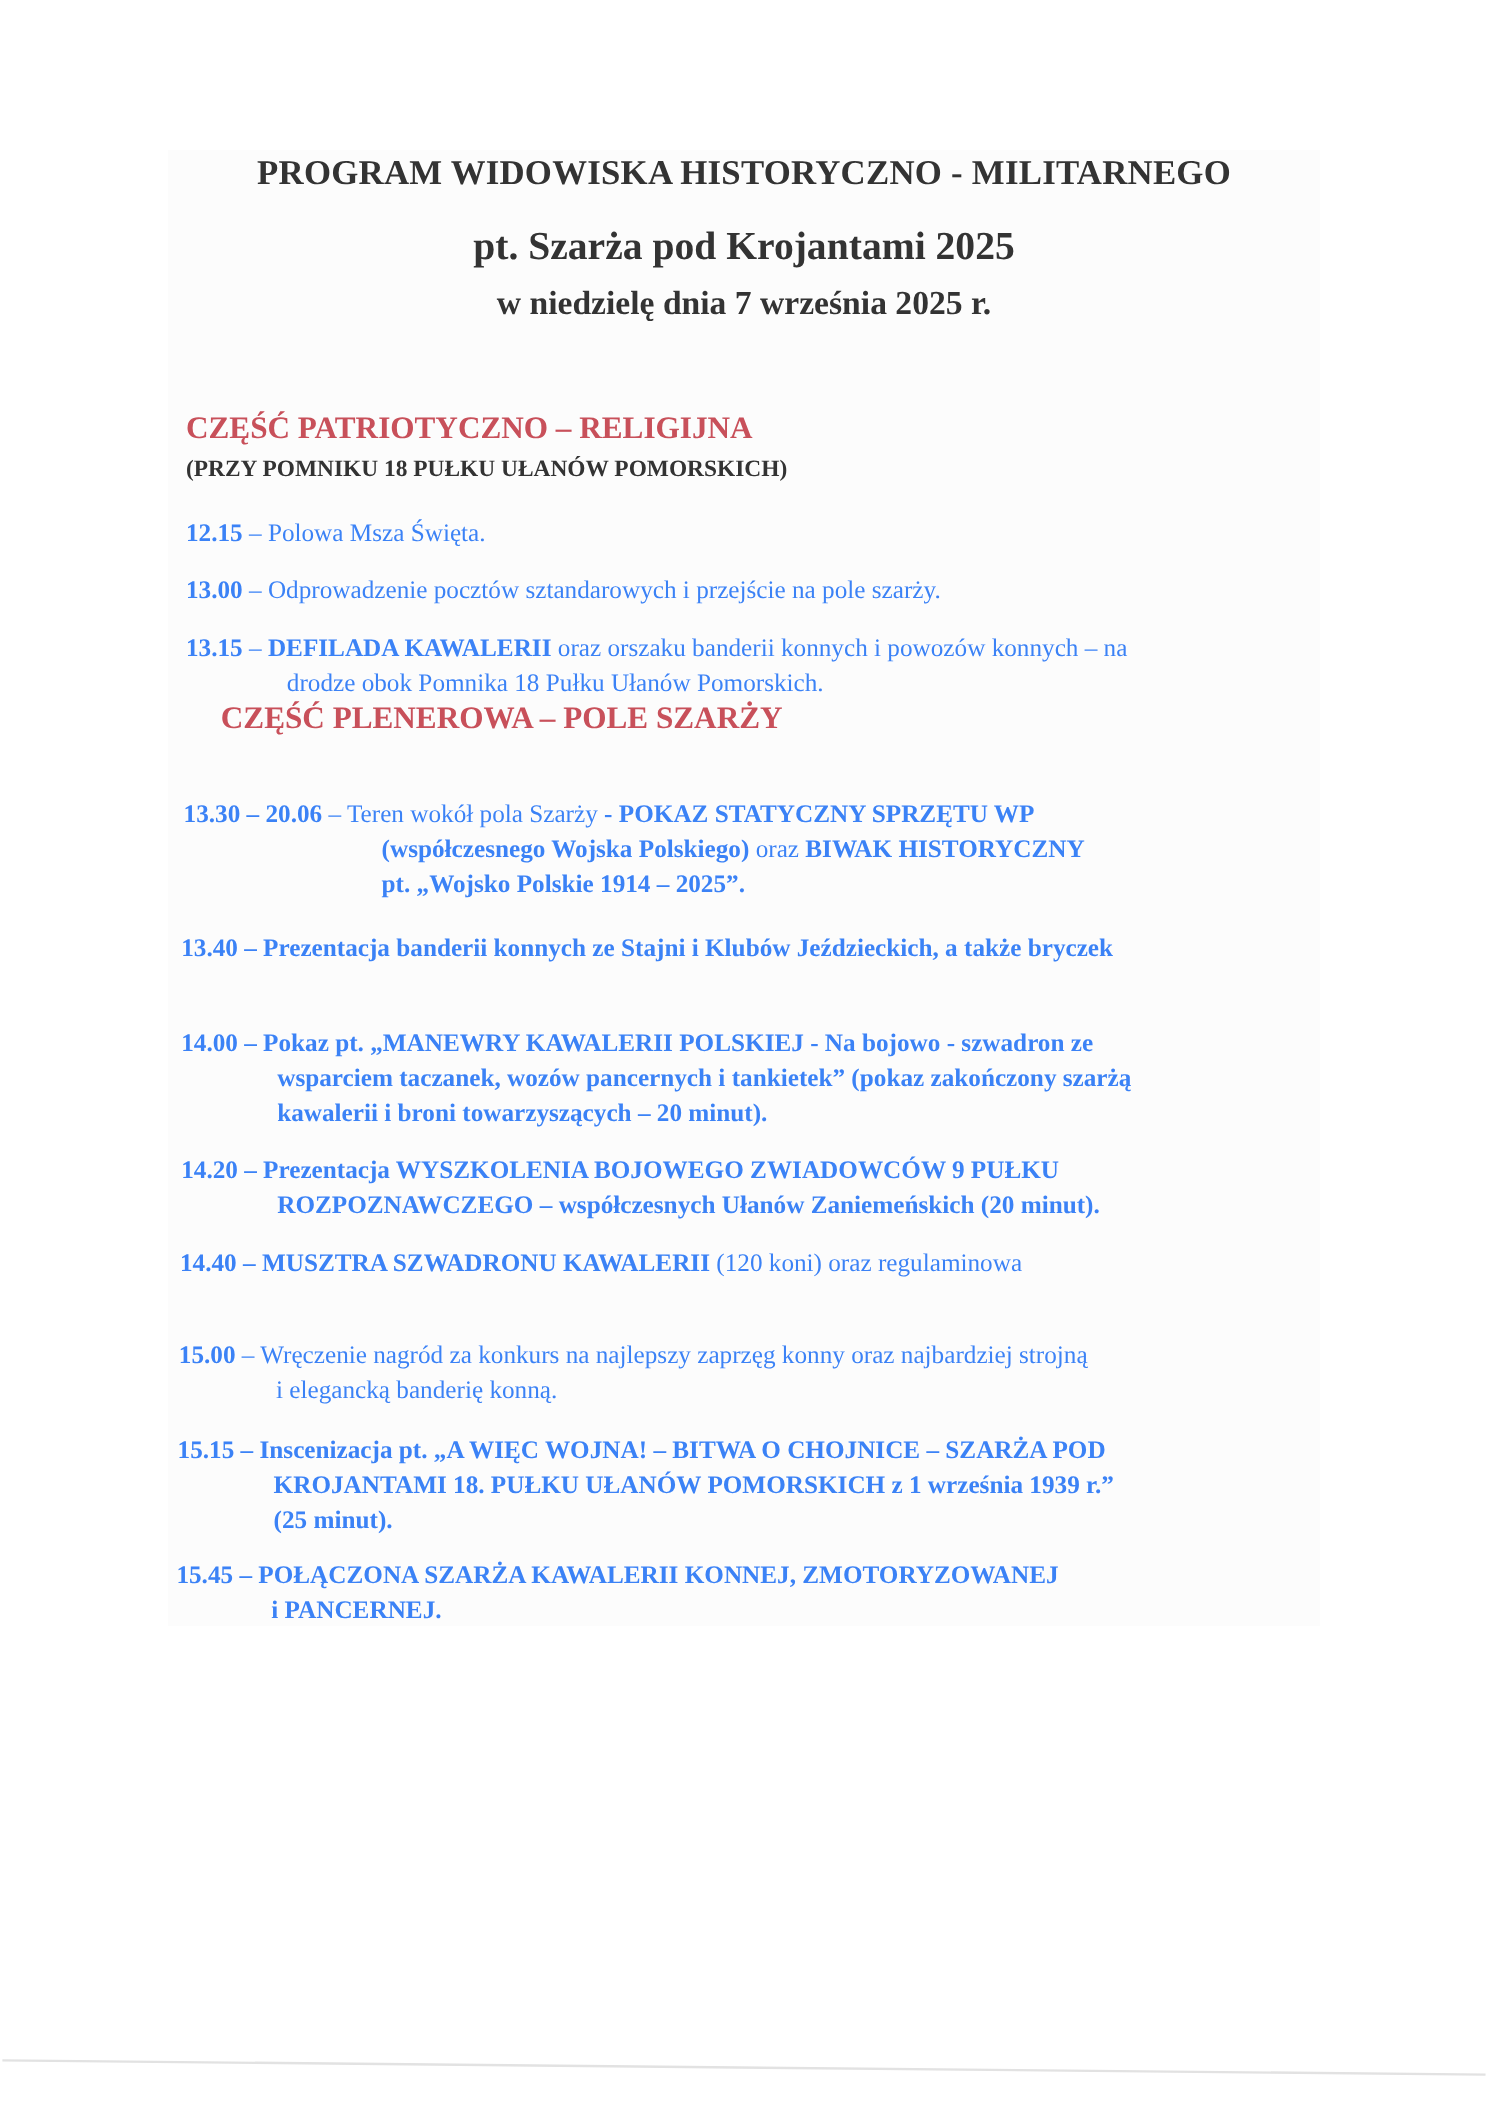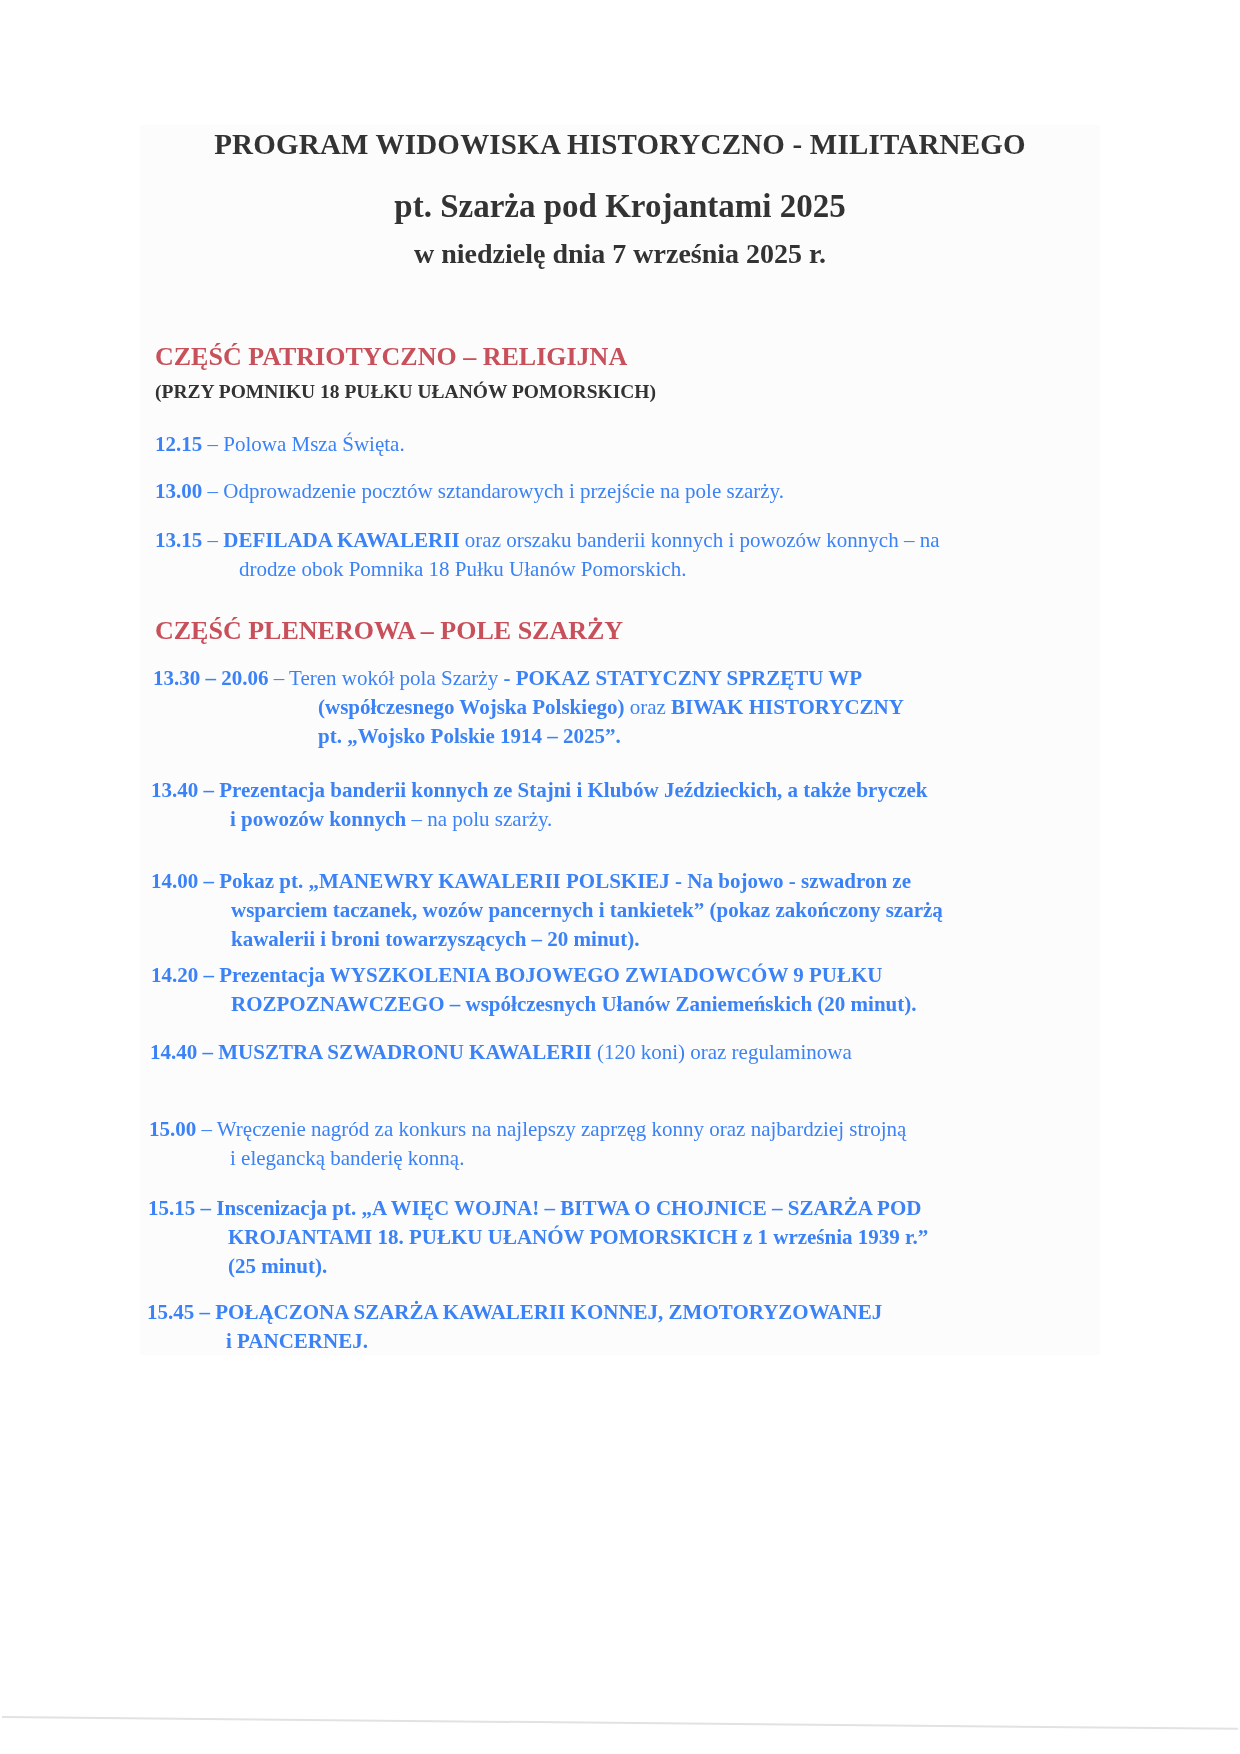--- a/index.html
+++ b/index.html
@@ -35,43 +35,42 @@
 <div class="page-tint"></div>
 
 <div class="content">
   <div class="title-block t1">PROGRAM WIDOWISKA HISTORYCZNO - MILITARNEGO</div>
   <div class="title-block t2">pt. Szarża pod Krojantami 2025</div>
   <div class="title-block t3">w niedzielę dnia 7 września 2025 r.</div>
 
   <div class="section-heading" style="top:342px;">CZĘŚĆ PATRIOTYCZNO – RELIGIJNA</div>
   <div class="section-sub" style="top:381px;">(PRZY POMNIKU 18 PUŁKU UŁANÓW POMORSKICH)</div>
 
-  <div class="section-heading" style="top:616px;">CZĘŚĆ PLENEROWA – POLE SZARŻY</div>
+  <div class="section-heading" style="top:584px;margin-left:29px;">CZĘŚĆ PLENEROWA – POLE SZARŻY</div>
 
   <div class="item" style="left:155px; top:430px;">
       <div><span class="time">12.15</span><span class="n"> – Polowa Msza Święta.</span></div>
     </div>
   <div class="item" style="left:155px; top:477px;">
       <div><span class="time">13.00</span><span class="n"> – Odprowadzenie pocztów sztandarowych i przejście na pole szarży.</span></div>
     </div>
   <div class="item" style="left:155px; top:526px;">
       <div><span class="time">13.15</span><span class="n"> – </span><span class="b">DEFILADA KAWALERII</span><span class="n"> oraz orszaku banderii konnych i powozów konnych – na</span></div>
       <div style="padding-left: 84px;"><span class="n">drodze obok Pomnika 18 Pułku Ułanów Pomorskich.</span></div>
     </div>
 
   <div class="item" style="left:153px; top:664px;">
       <div><span class="time">13.30 – 20.06</span><span class="n"> – Teren wokół pola Szarży </span><span class="b">- POKAZ STATYCZNY SPRZĘTU WP</span></div>
       <div style="padding-left: 165px;"><span class="b">(współczesnego Wojska Polskiego)</span><span class="n"> oraz </span><span class="b">BIWAK HISTORYCZNY</span></div>
       <div style="padding-left: 165px;"><span class="b">pt. „Wojsko Polskie 1914 – 2025”.</span></div>
     </div>
   <div class="item" style="left:151px; top:776px;">
       <div><span class="time">13.40</span><span class="b"> – Prezentacja banderii konnych ze Stajni i Klubów Jeździeckich, a także bryczek</span></div>
-      <div style="padding-left: 79px;"><span class="b">i powozów konnych</span><span class="n"> – na polu szarży.</span></div>
     </div>
-  <div class="item" style="left:151px; top:855px;margin-top:12px;">
+  <div class="item" style="left:151px; top:855px;">
       <div><span class="time">14.00</span><span class="b"> – Pokaz pt. „MANEWRY KAWALERII POLSKIEJ - Na bojowo - szwadron ze</span></div>
       <div style="padding-left: 80px;"><span class="b">wsparciem taczanek, wozów pancernych i tankietek” (pokaz zakończony szarżą</span></div>
       <div style="padding-left: 80px;"><span class="b">kawalerii i broni towarzyszących – 20 minut).</span></div>
     </div>
   <div class="item" style="left:151px; top:961px;">
       <div><span class="time">14.20</span><span class="b"> – Prezentacja WYSZKOLENIA BOJOWEGO ZWIADOWCÓW 9 PUŁKU</span></div>
       <div style="padding-left: 80px;"><span class="b">ROZPOZNAWCZEGO – współczesnych Ułanów Zaniemeńskich (20 minut).</span></div>
     </div>
   <div class="item" style="left:150px; top:1038px;">
       <div><span class="time">14.40</span><span class="b"> – MUSZTRA SZWADRONU KAWALERII</span><span class="n"> (120 koni) oraz regulaminowa</span></div>

